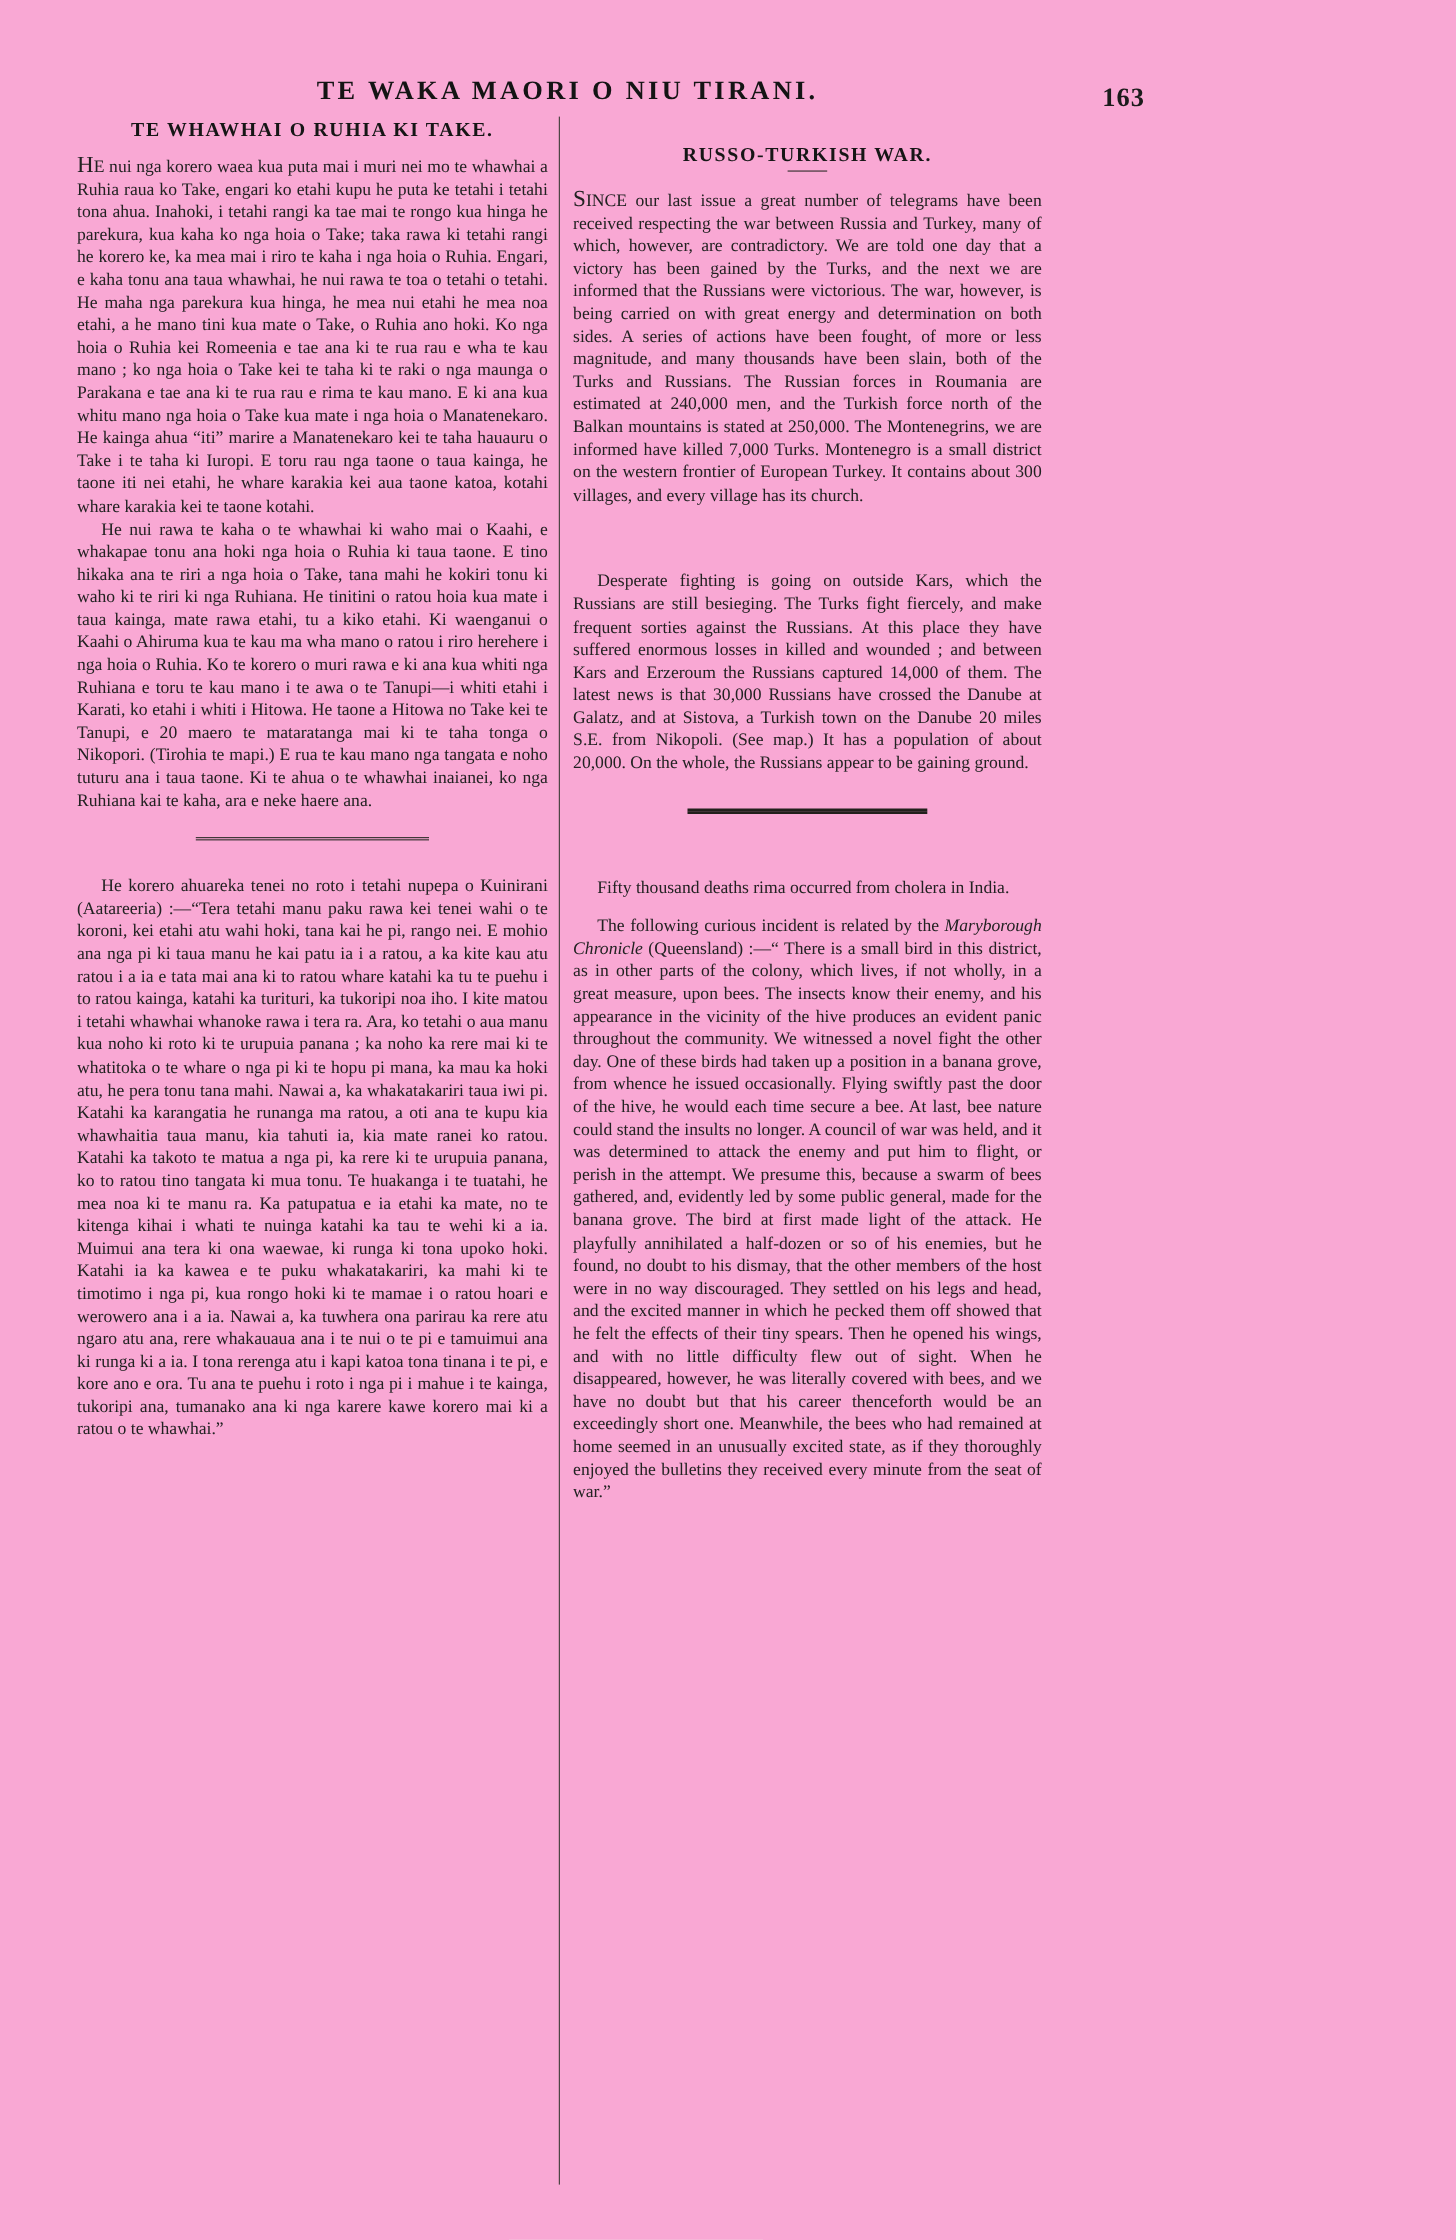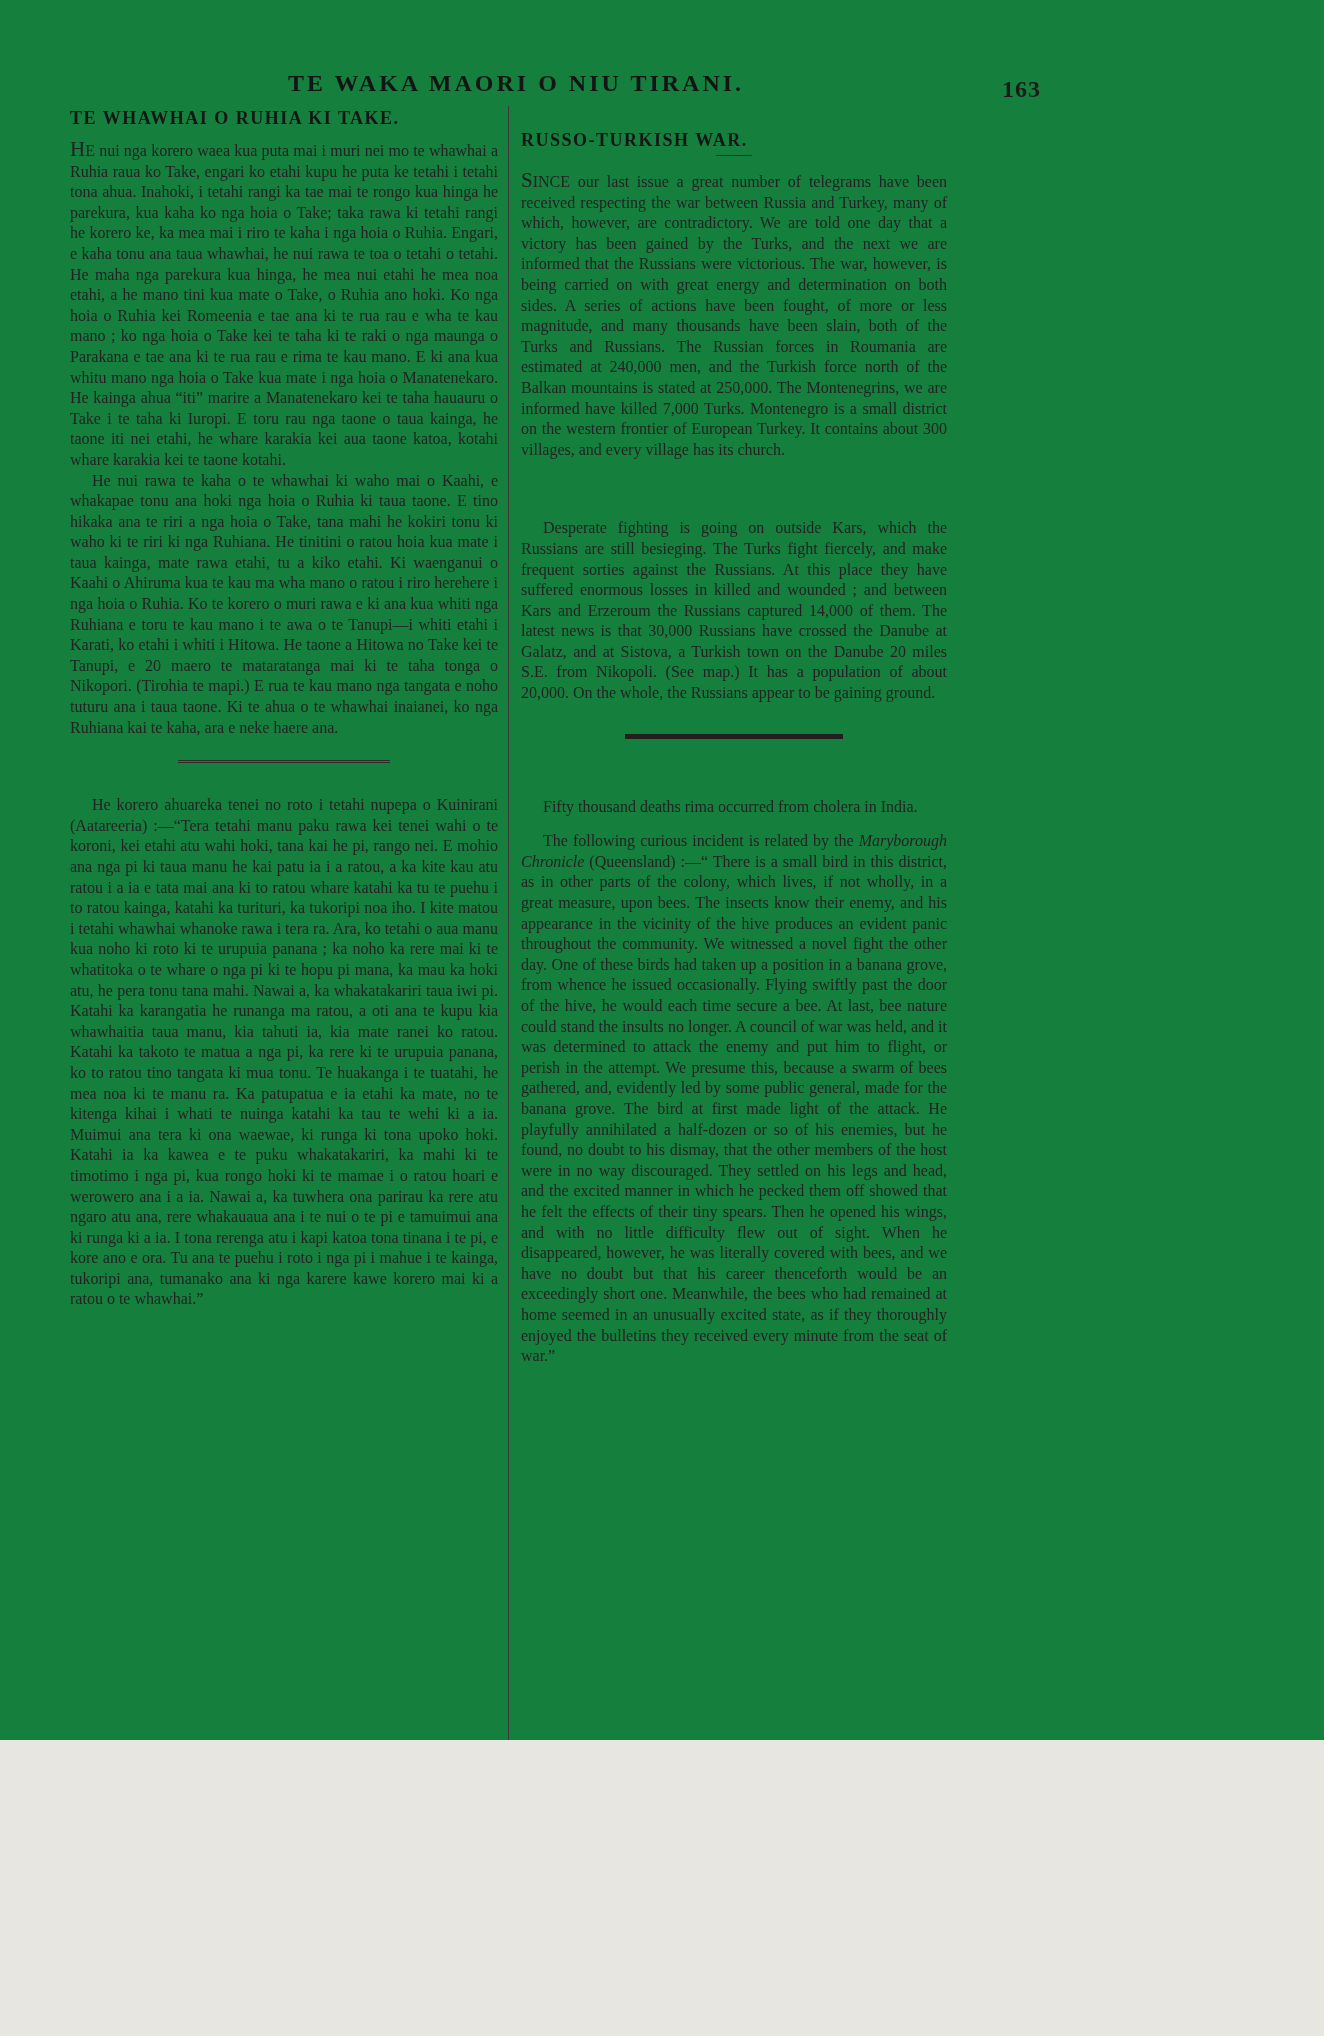--- a/index.html
+++ b/index.html
@@ -4,23 +4,23 @@
 <style>
   * { box-sizing: border-box; }
   html, body { margin: 0; padding: 0; }
   body {
     background: #e8e6e0;
     font-family: "Liberation Serif", "DejaVu Serif", serif;
   }
   .sheet {
     position: relative;
     width: 1324px;
-    height: 1740px;
+    height: 2036px;
     margin: 0 auto;
-    background: #15803d;
+    background: #f9a8d4;
     color: #1b1b1b;
     overflow: hidden;
   }
   .masthead {
     position: absolute;
     top: 70px;
     left: 70px;
     width: 892px;
     text-align: center;
     font-size: 24px;
@@ -49,20 +49,21 @@
   }
   .col-left { padding-right: 10px; }
   .col-right { padding-left: 12px; }
   .col-rule {
     width: 1px;
     background: #3c3a36;
     min-height: 1880px;
     flex: 0 0 1px;
   }
   .col-heading {
+    text-align: center;
     font-size: 18px;
     font-weight: bold;
     letter-spacing: 1.5px;
     margin: 2px 0 10px 0;
     color: #161616;
   }
   .col-heading.right-head { margin-top: 24px; margin-bottom: 2px; }
   .heading-rule {
     width: 36px;
     height: 0;

